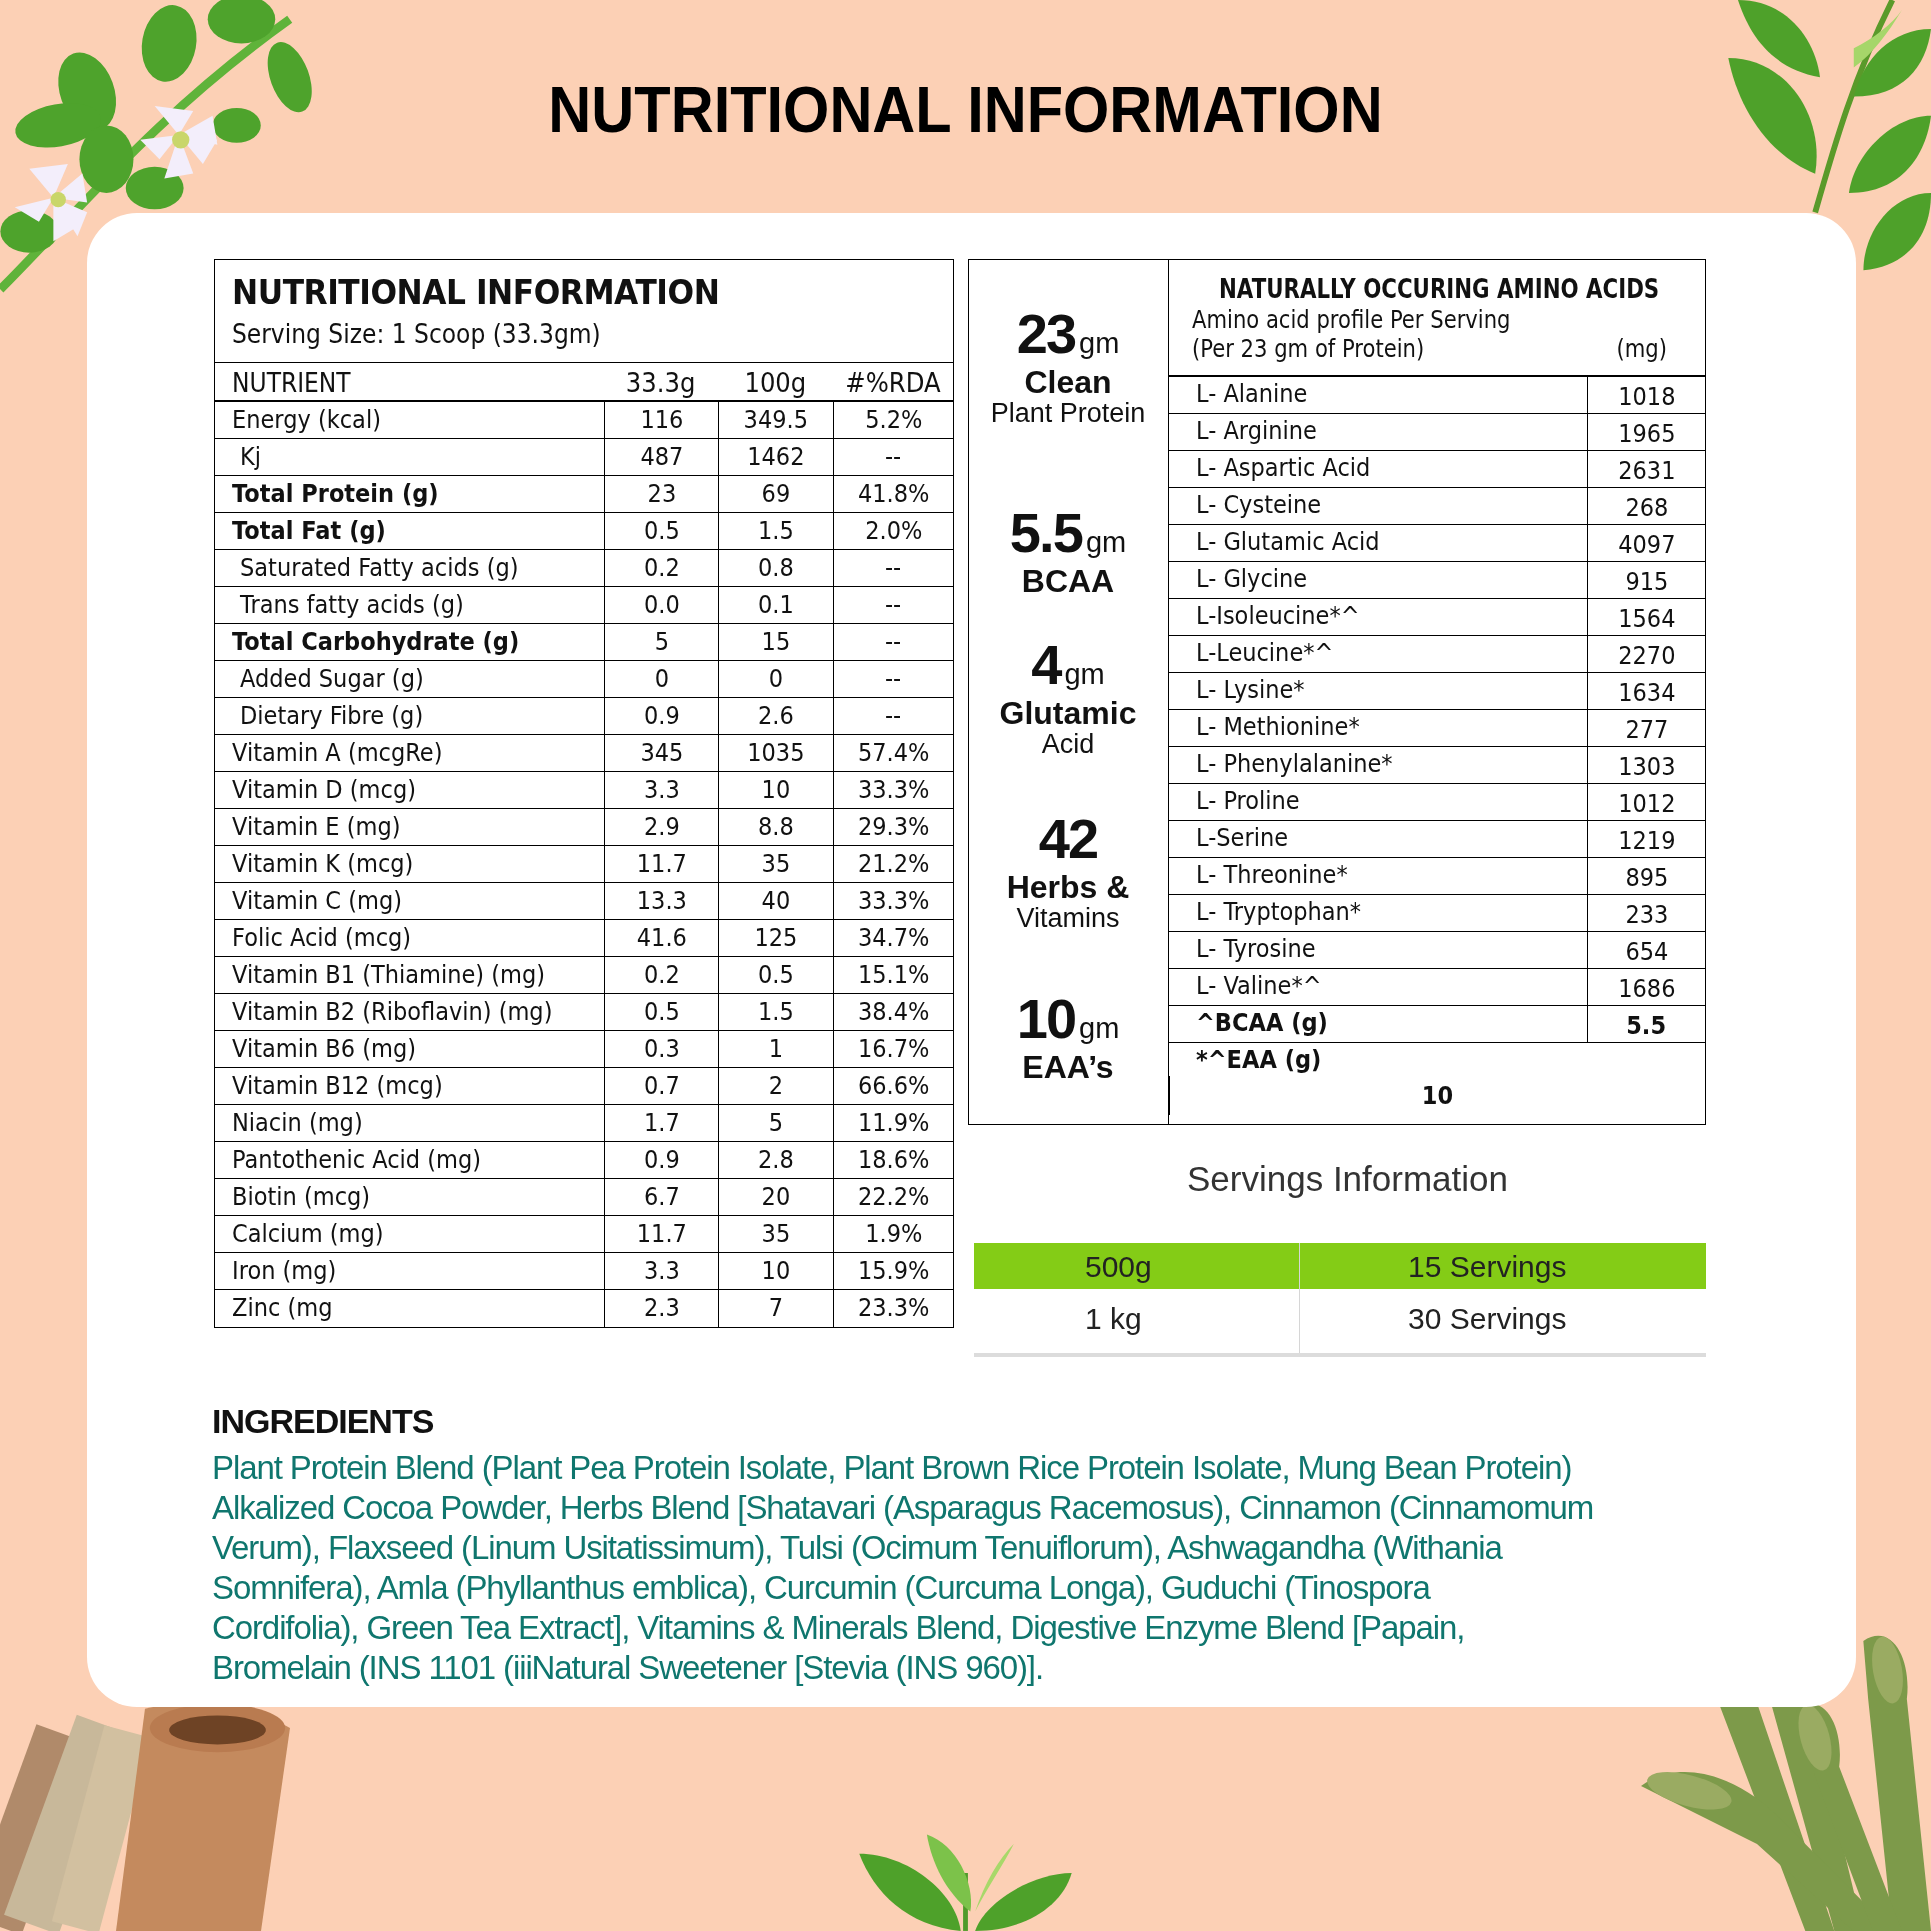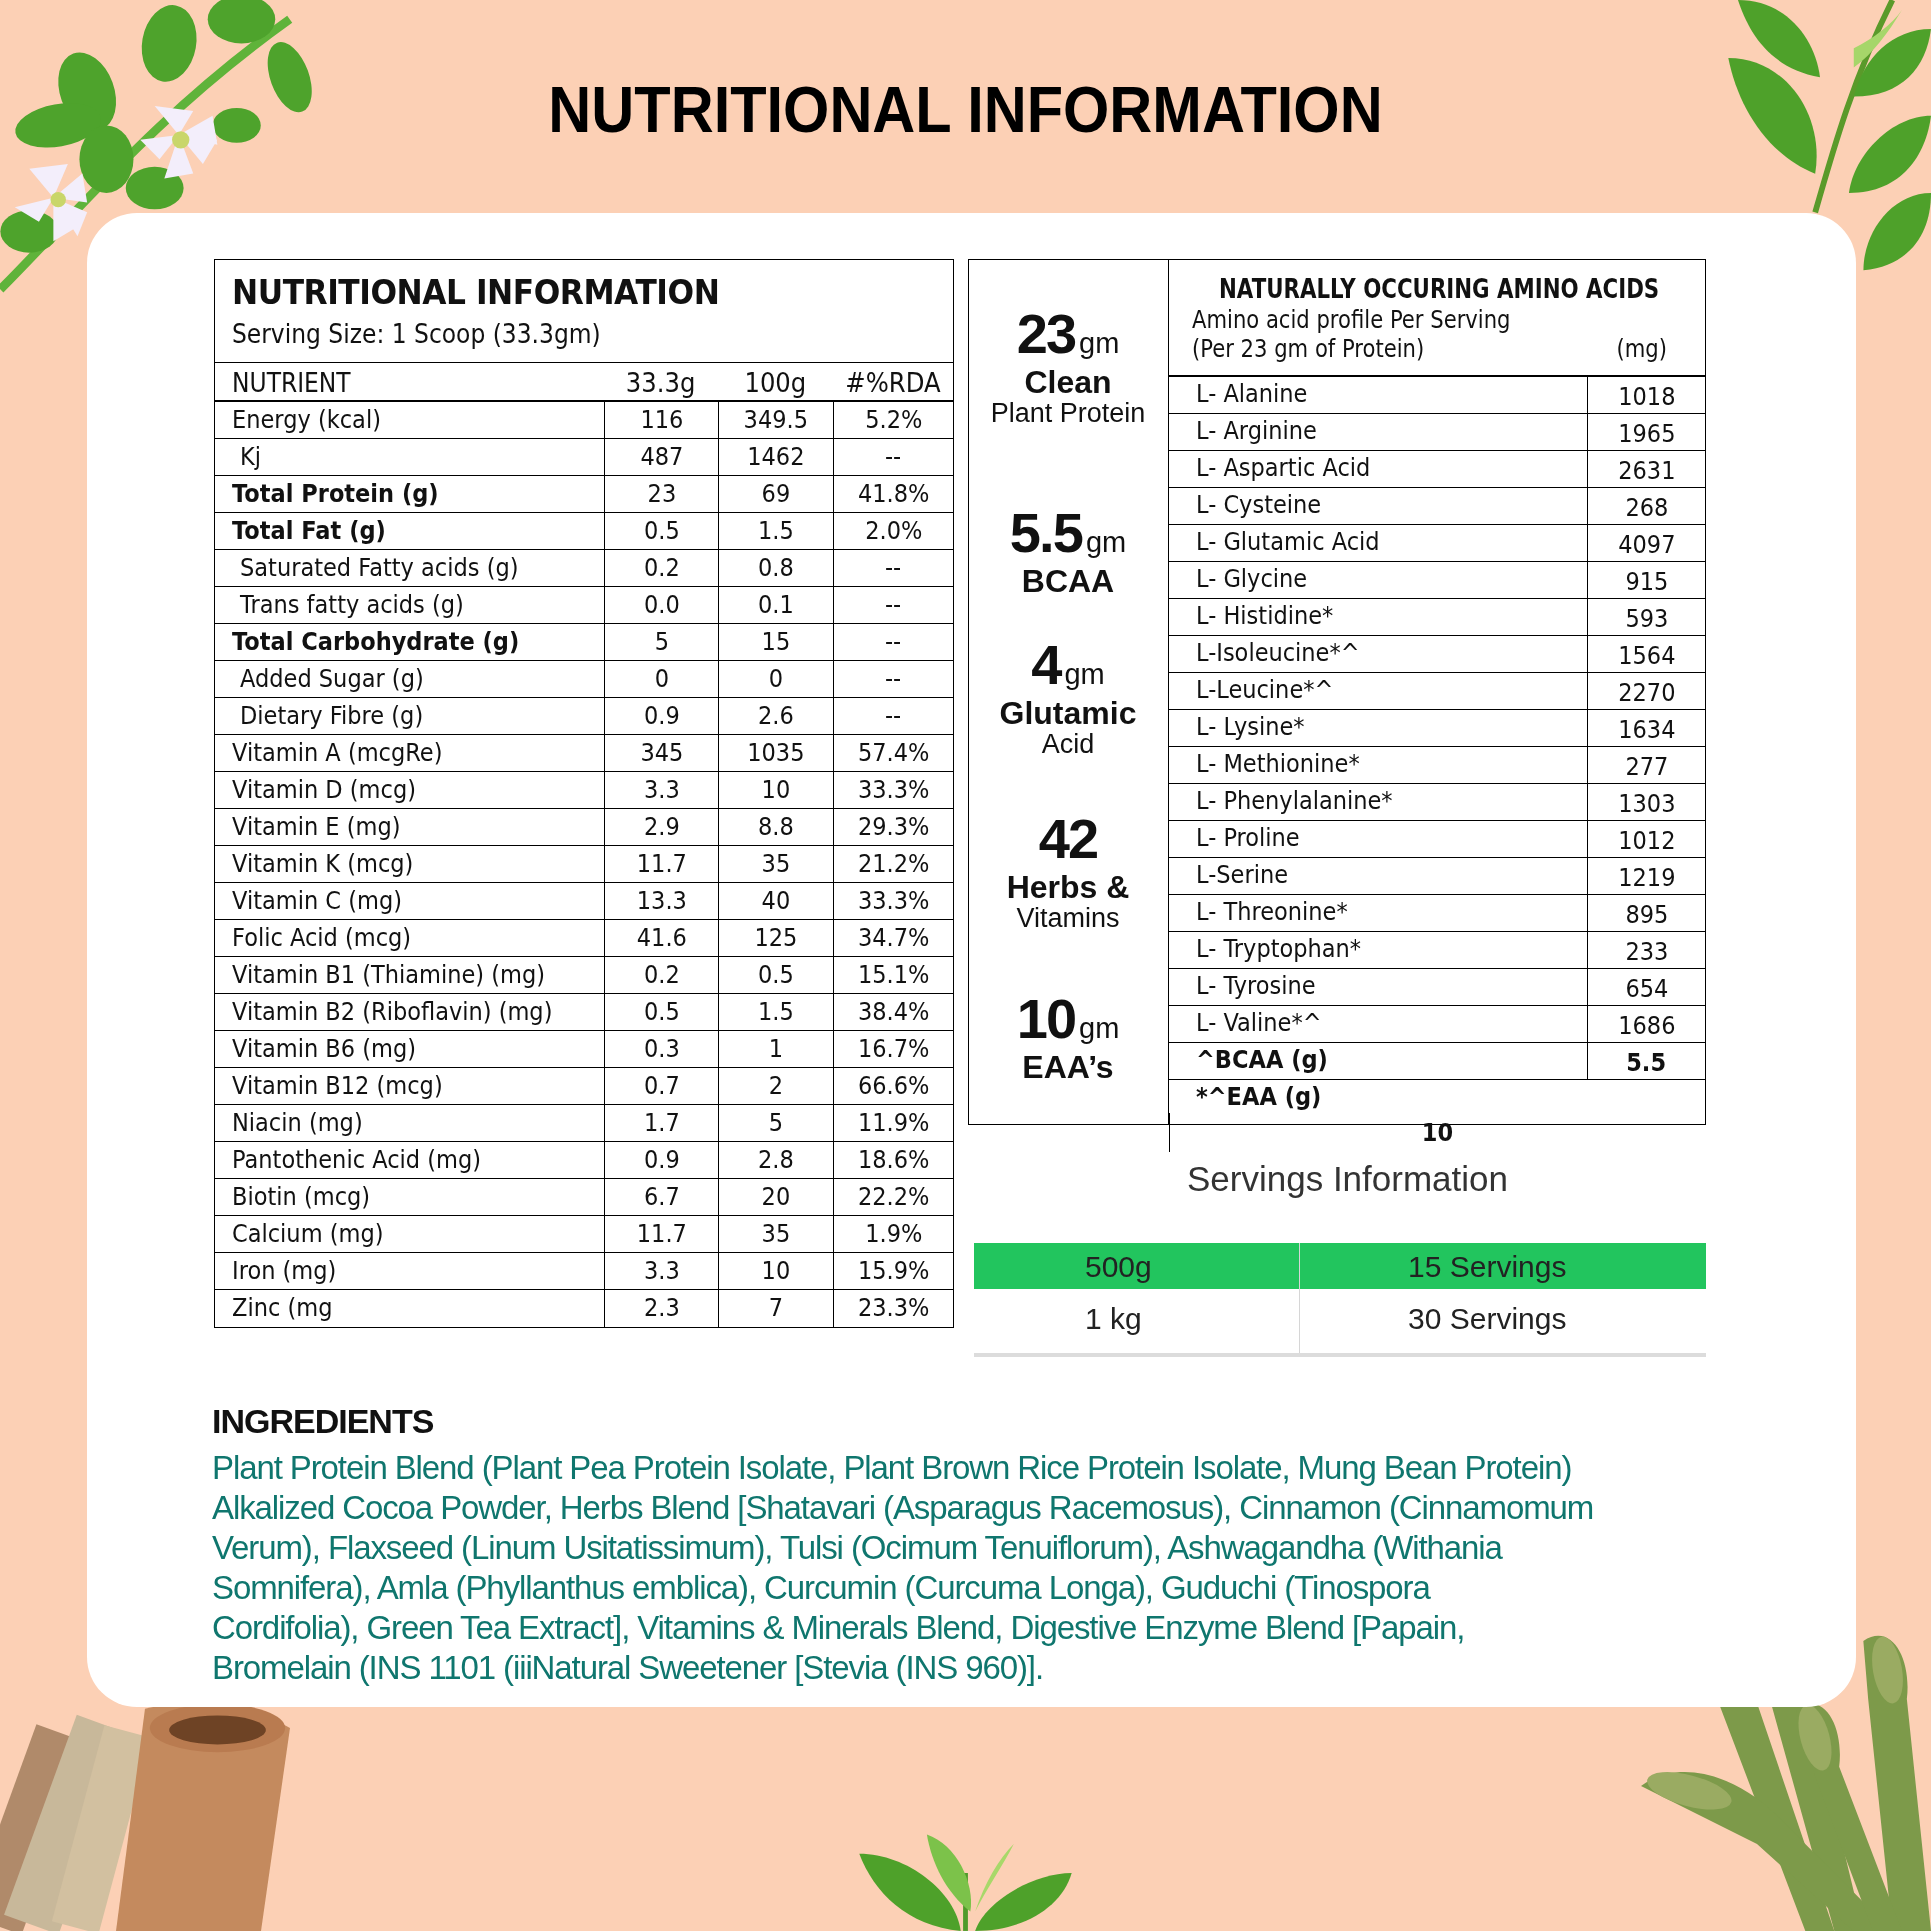--- a/index.html
+++ b/index.html
@@ -67,21 +67,21 @@
   .amino-unit { position: absolute; right: 35px; top: 75px; font-size: 24px; transform: scaleX(0.88); white-space: nowrap; }
   .a-row { display: flex; height: 37px; border-bottom: 1.9px solid #000; }
   .a-row:last-child { border-bottom: none; flex-direction: column; }
   .a-row .an { width: 418px; padding-left: 27px; font-size: 25px; line-height: 33px; white-space: nowrap; }
   .a-row .av { flex: 1; border-left: 1.9px solid #000; text-align: center; font-size: 25px; line-height: 39px; }
 
   
   .serv-title { position: absolute; left: 968px; width: 759px; top: 1159px; text-align: center; font-size: 35px; color: #333; }
   .serv-table { position: absolute; left: 974px; top: 1243px; width: 732px; }
   .serv-row { display: flex; height: 48px; }
-  .serv-row.r0 { background: #22c55e; height: 46px; }
+  .serv-row.r0 { background: #84cc16; height: 46px; }
   .serv-row.r1 { height: 68px; border-bottom: 4.8px solid #dcdcdc; }
   .serv-row .s0 { width: 326px; padding-left: 111px; font-size: 30px; color: #222; line-height: 48px; border-right: 1.9px solid #d6d6d6; }
   .serv-row .s1 { flex: 1; padding-left: 108px; font-size: 30px; color: #222; line-height: 48px; }
   .serv-row.r1 .s0, .serv-row.r1 .s1 { line-height: 60px; }
 
   
   .ing-head { position: absolute; left: 212px; top: 1402px; font-size: 34px; font-weight: 700; letter-spacing: -1px; }
   .ing-body { position: absolute; left: 212px; top: 1448px; width: 1526px; font-size: 33px; line-height: 40px; letter-spacing: -1.1px; color: #0f766e; }
   .ing-line { white-space: nowrap; display: block; }
 </style>
@@ -388,24 +388,20 @@
         </div>
         <div class="a-row">
           <div class="an"><span class="nut-text">L- Glutamic Acid</span></div>
           <div class="av"><span class="num-text">4097</span></div>
         </div>
         <div class="a-row">
           <div class="an"><span class="nut-text">L- Glycine</span></div>
           <div class="av"><span class="num-text">915</span></div>
         </div>
         <div class="a-row">
-          <div class="an"><span class="nut-text">L- Histidine*</span></div>
-          <div class="av"><span class="num-text">593</span></div>
-        </div>
-        <div class="a-row">
           <div class="an"><span class="nut-text">L-Isoleucine*^</span></div>
           <div class="av"><span class="num-text">1564</span></div>
         </div>
         <div class="a-row">
           <div class="an"><span class="nut-text">L-Leucine*^</span></div>
           <div class="av"><span class="num-text">2270</span></div>
         </div>
         <div class="a-row">
           <div class="an"><span class="nut-text">L- Lysine*</span></div>
           <div class="av"><span class="num-text">1634</span></div>

